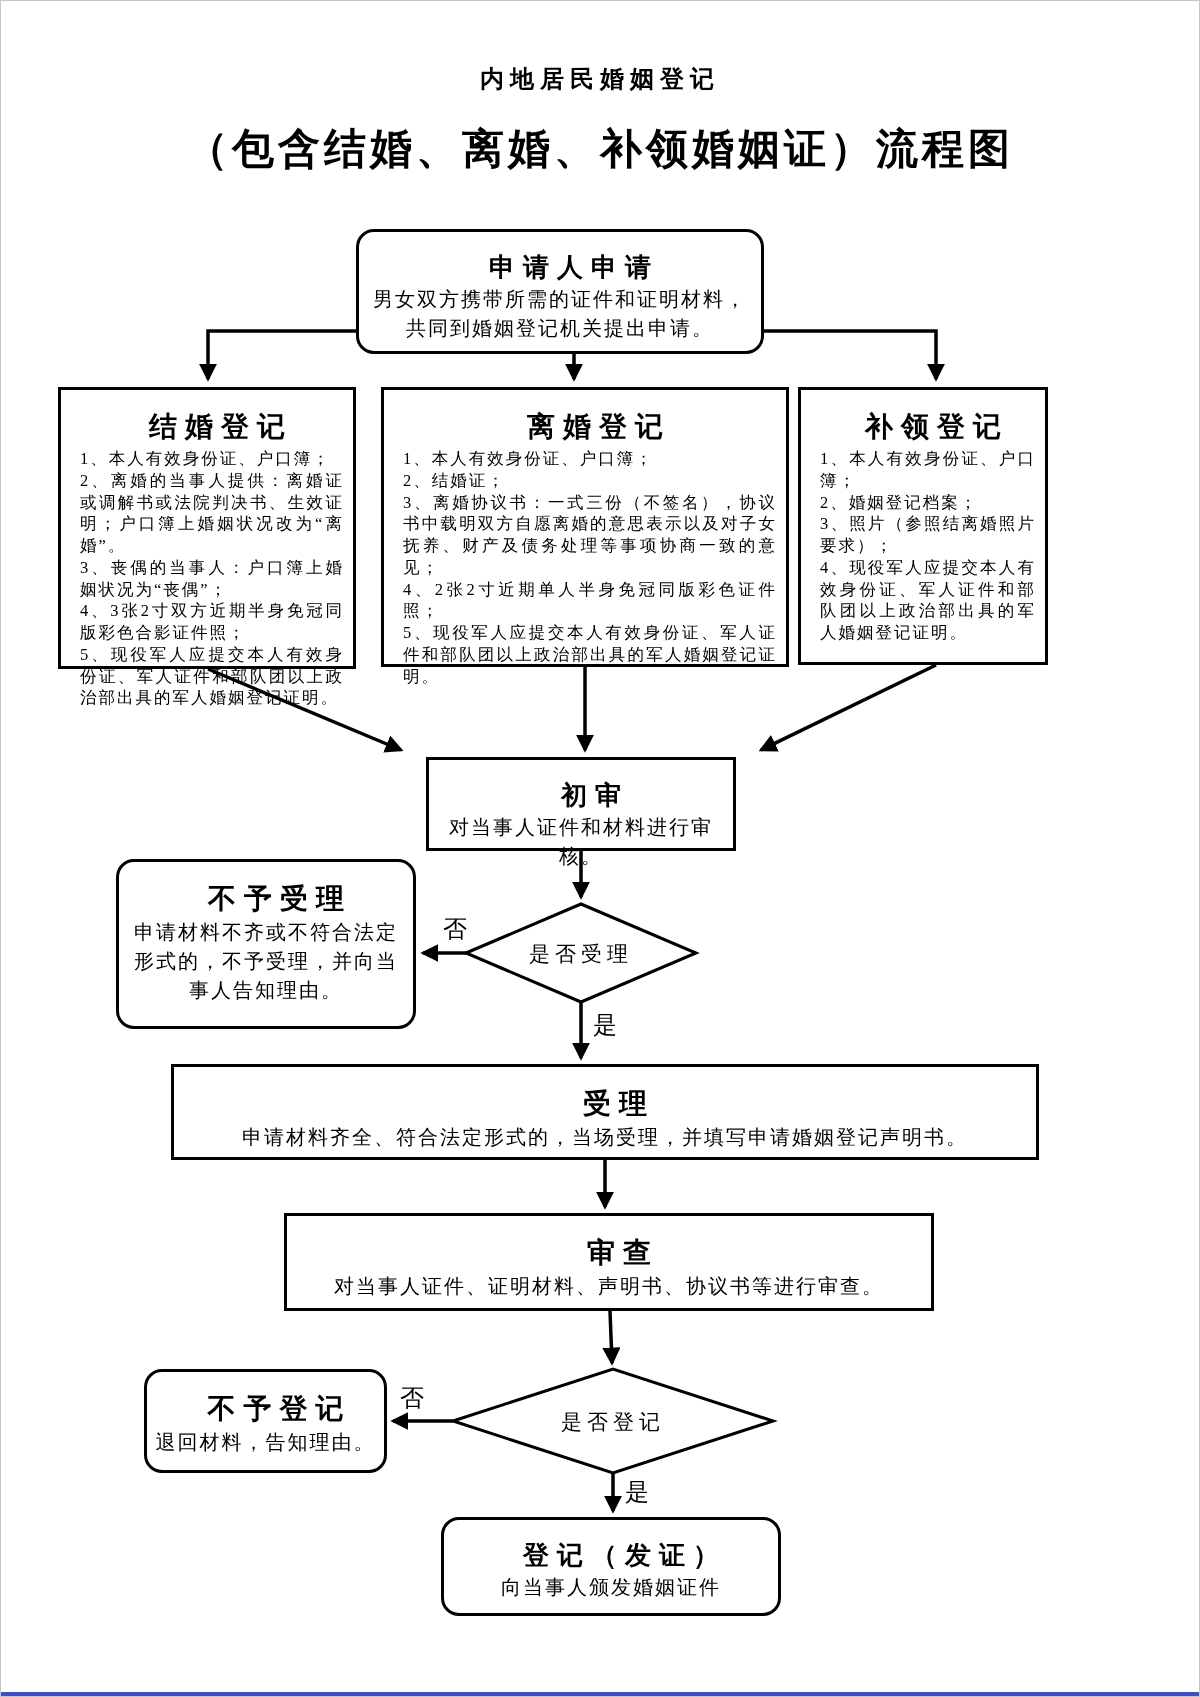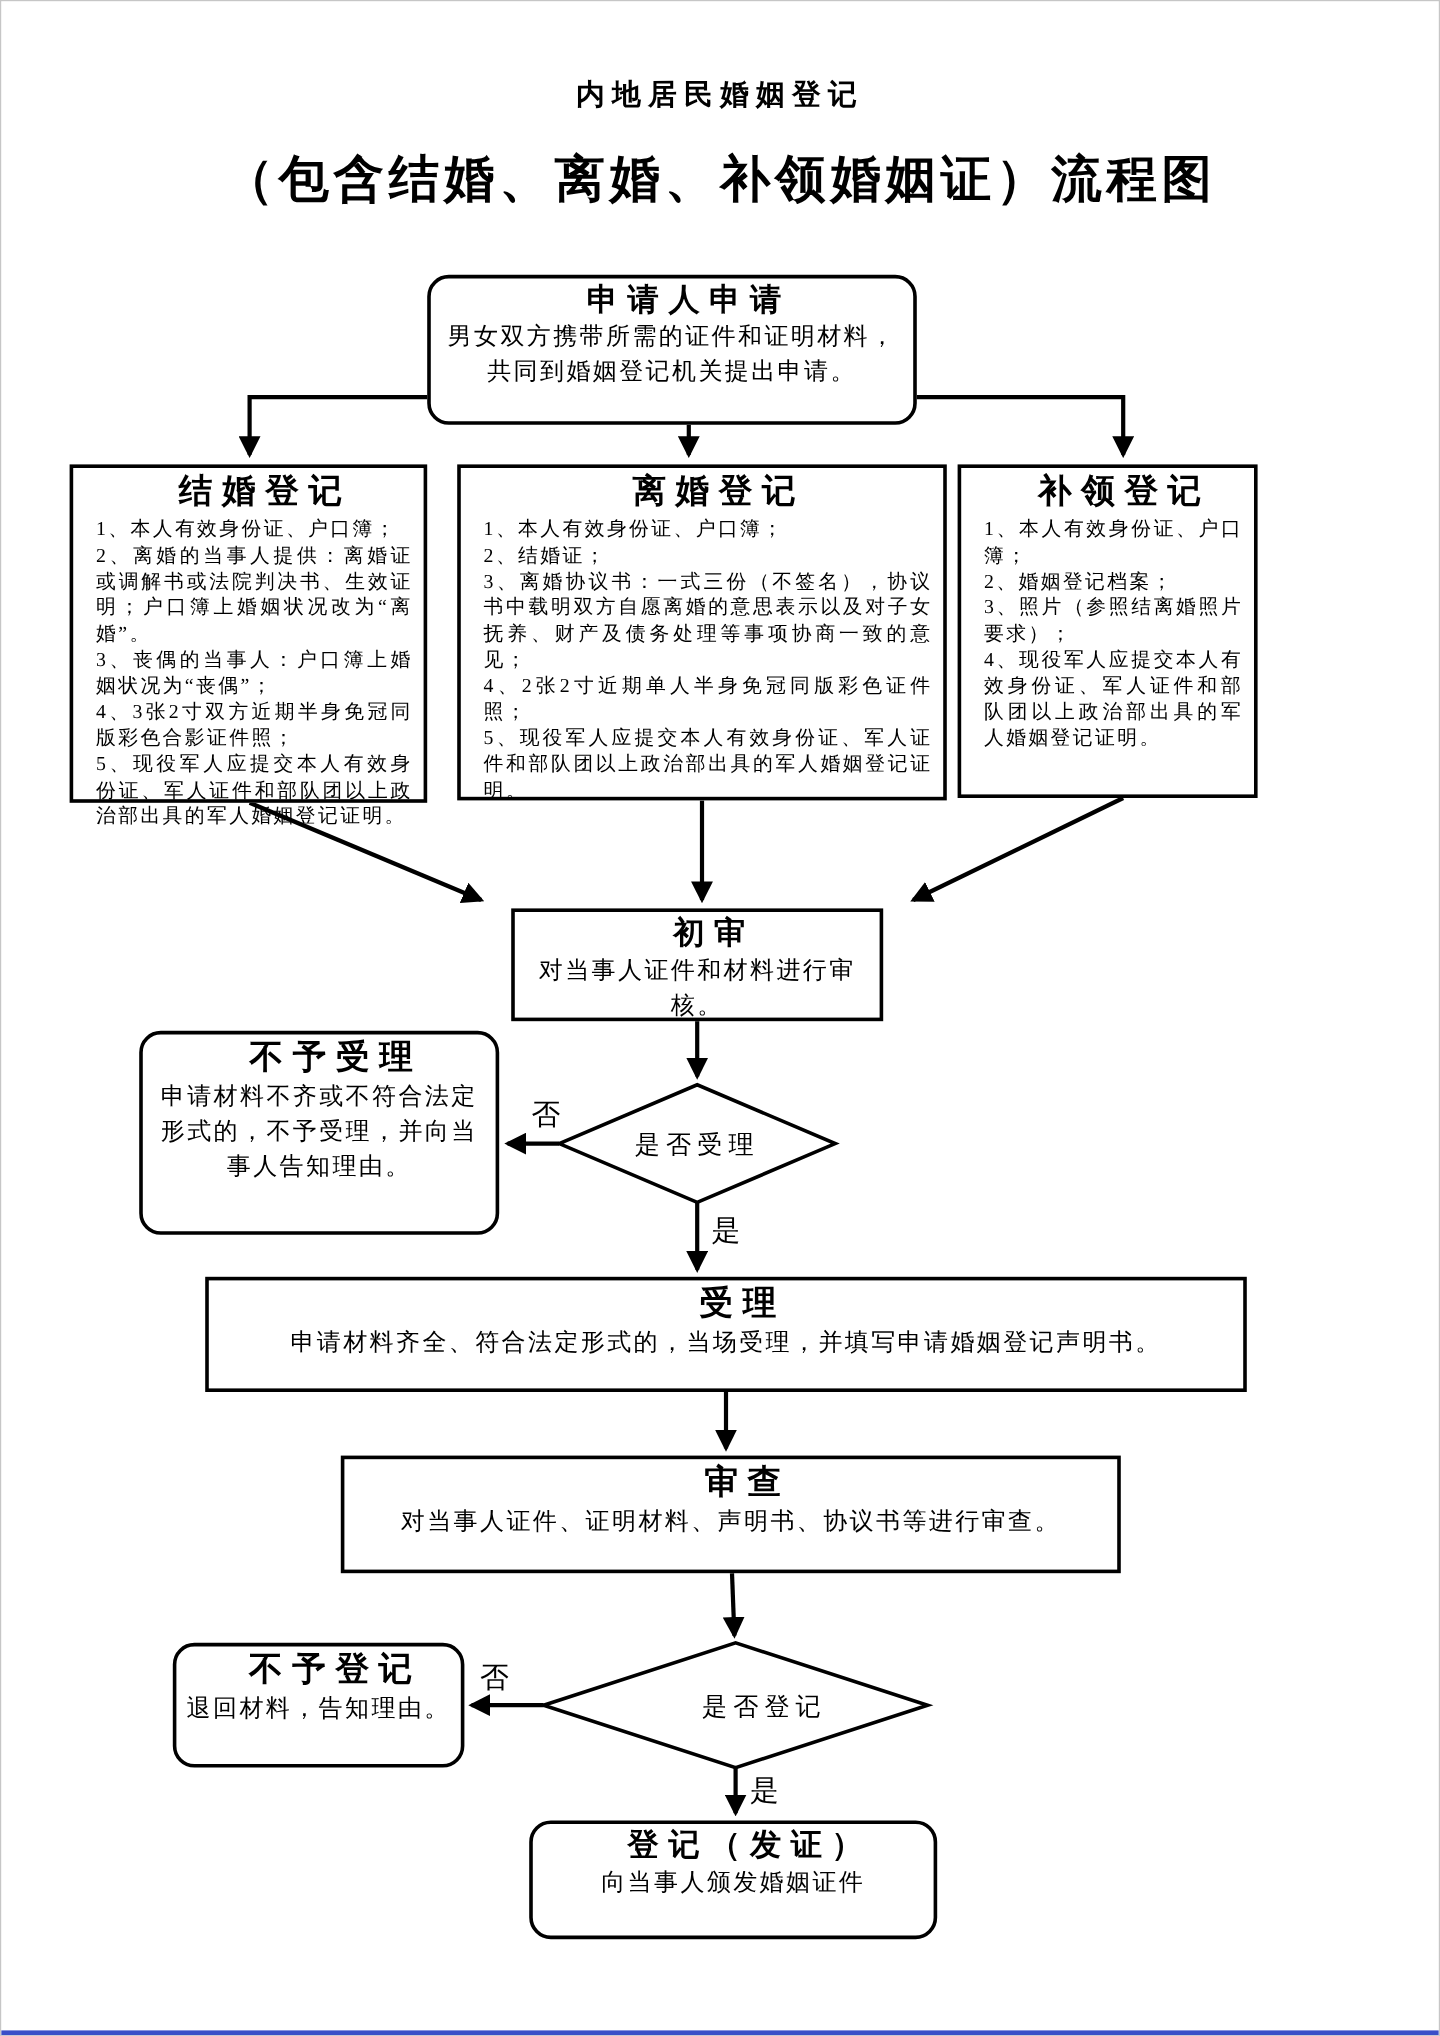--- a/index.html
+++ b/index.html
@@ -23,21 +23,21 @@
     font-size:42px; letter-spacing:4px; color:#000; z-index:2;
   }
 
   .node {
     position:absolute; background:#ffffff; border:3px solid #000;
     box-sizing:border-box; z-index:2; color:#000;
   }
   .node.rounded { border-radius:18px; }
   .node-title {
     font-family:"Liberation Sans", sans-serif; font-weight:700;
-    text-align:center; letter-spacing:8px; margin-top:0;padding-left:28px;
+    text-align:center; letter-spacing:8px; margin-top:18px;padding-left:28px;
   }
   .t-26 { font-size:26px; }
   .t-28 { font-size:28px; }
   .node-body {
     white-space:pre-line; letter-spacing:2px; line-height:1.32;
   }
   .body-center { text-align:center; }
   .body-justify { text-align:justify; padding:2px 9px 0 9px; }
   .body-sm { font-size:16.5px;padding-left:19px; }
   .body-md { font-size:20px; line-height:1.45; }
@@ -144,21 +144,21 @@
   <div class="node" style="left:170px;top:1063px;width:868px;height:96px;">
     <div class="node-title t-28">受理</div>
     <div class="node-body body-md body-center">申请材料齐全、符合法定形式的，当场受理，并填写申请婚姻登记声明书。</div>
   </div>
 
   <div class="node rounded" style="left:143px;top:1368px;width:243px;height:104px;">
     <div class="node-title t-28">不予登记</div>
     <div class="node-body body-md body-center">退回材料，告知理由。</div>
   </div>
 
-  <div class="diamond-label" style="left:536px;top:1407px;width:200px;">是否登记</div>
+  <div class="diamond-label" style="left:512px;top:1407px;width:200px;">是否登记</div>
   <div class="edge-label" style="left:399px;top:1381px;">否</div>
   <div class="edge-label" style="left:624px;top:1475px;">是</div>
 
   <div class="node rounded" style="left:440px;top:1516px;width:340px;height:99px;">
     <div class="node-title t-26">登记（发证）</div>
     <div class="node-body body-md body-center">向当事人颁发婚姻证件</div>
   </div>
 
   <div class="bottom-rule"></div>
 </div>

